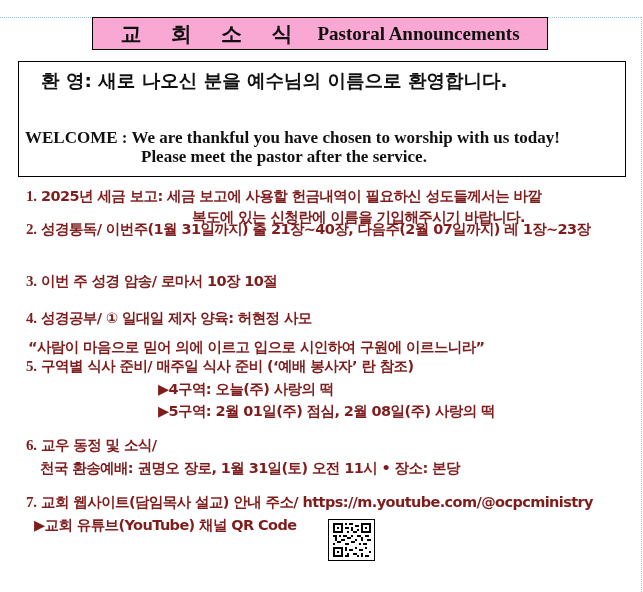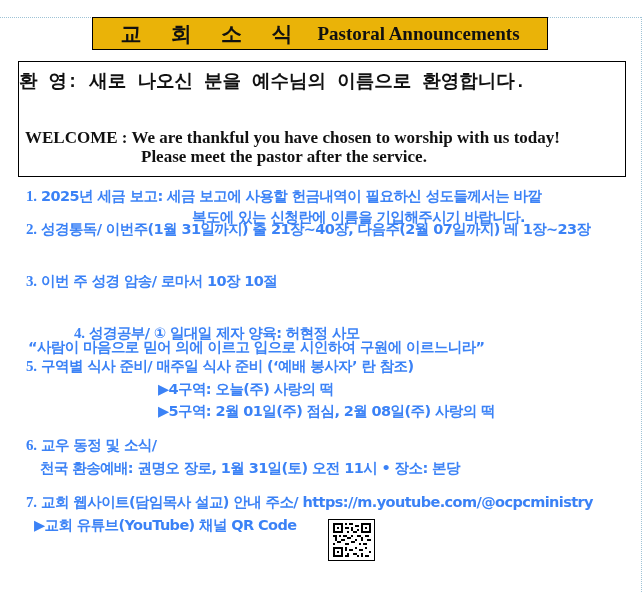--- a/index.html
+++ b/index.html
@@ -35,21 +35,21 @@
       position: absolute;
       left: 92px;
       top: 17px;
       width: 456px;
       height: 33px;
       border: 1.5px solid #000;
       box-sizing: border-box;
       display: flex;
       align-items: center;
       justify-content: center;
-      background: #eab308;
+      background: #f9a8d4;
     }
     .title-ko {
       font-family: "DejaVu Sans", sans-serif;
       font-weight: bold;
       font-size: 21px;
       letter-spacing: 11px;
       margin-right: 14px;
     }
     .title-en {
       font-family: "Liberation Serif", serif;
@@ -66,40 +66,40 @@
       box-sizing: border-box;
       background: #fff;
     }
     .welcome-ko {
       position: absolute;
       font-family: "DejaVu Sans", sans-serif;
       font-weight: bold;
       font-size: 18.5px;
       white-space: nowrap;
     }
-    .welcome-ko.l1 { left: 0; top: 6px; font-family: Liberation Mono, monospace; }
+    .welcome-ko.l1 { left: 22px; top: 6px; }
     .welcome-ko.l2 { left: 70px; top: 33px; }
     .welcome-en {
       position: absolute;
       font-family: "Liberation Serif", serif;
       font-weight: bold;
       font-size: 17px;
       white-space: nowrap;
     }
     .welcome-en.l1 { left: 6px; top: 66px; }
     .welcome-en.l2 { left: 122px; top: 85px; }
 
     .item-line {
       position: absolute;
       white-space: nowrap;
       font-family: "DejaVu Sans", sans-serif;
       font-size: 14.5px;
       font-weight: bold;
       letter-spacing: -0.6px;
-      color: #3b82f6;
+      color: #7f1d1d;
     }
     .item-line .num {
       font-family: "Liberation Serif", serif;
       font-size: 15px;
       letter-spacing: -0.3px;
     }
     .qr-box {
       position: absolute;
       left: 328px;
       top: 519px;
@@ -147,21 +147,21 @@
   </div>
 
   <div class="item-line" style="left:26px; top:272px;">
     <span class="num">3.</span>
     <span>이번 주 성경 암송/ 로마서 10장 10절</span>
   </div>
   <div class="item-line" style="left:28px; top:294px;margin-top:44px;">
     <span>“사람이 마음으로 믿어 의에 이르고 입으로 시인하여 구원에 이르느니라”</span>
   </div>
 
-  <div class="item-line" style="left:26px; top:324px;margin-left:48px;">
+  <div class="item-line" style="left:26px; top:309px;">
     <span class="num">4.</span>
     <span>성경공부/ ① 일대일 제자 양육: 허현정 사모</span>
   </div>
 
   <div class="item-line" style="left:26px; top:357px;">
     <span class="num">5.</span>
     <span>구역별 식사 준비/ 매주일 식사 준비 (‘예배 봉사자’ 란 참조)</span>
   </div>
   <div class="item-line" style="left:158px; top:380px;">
     <span>▶4구역: 오늘(주) 사랑의 떡</span>

